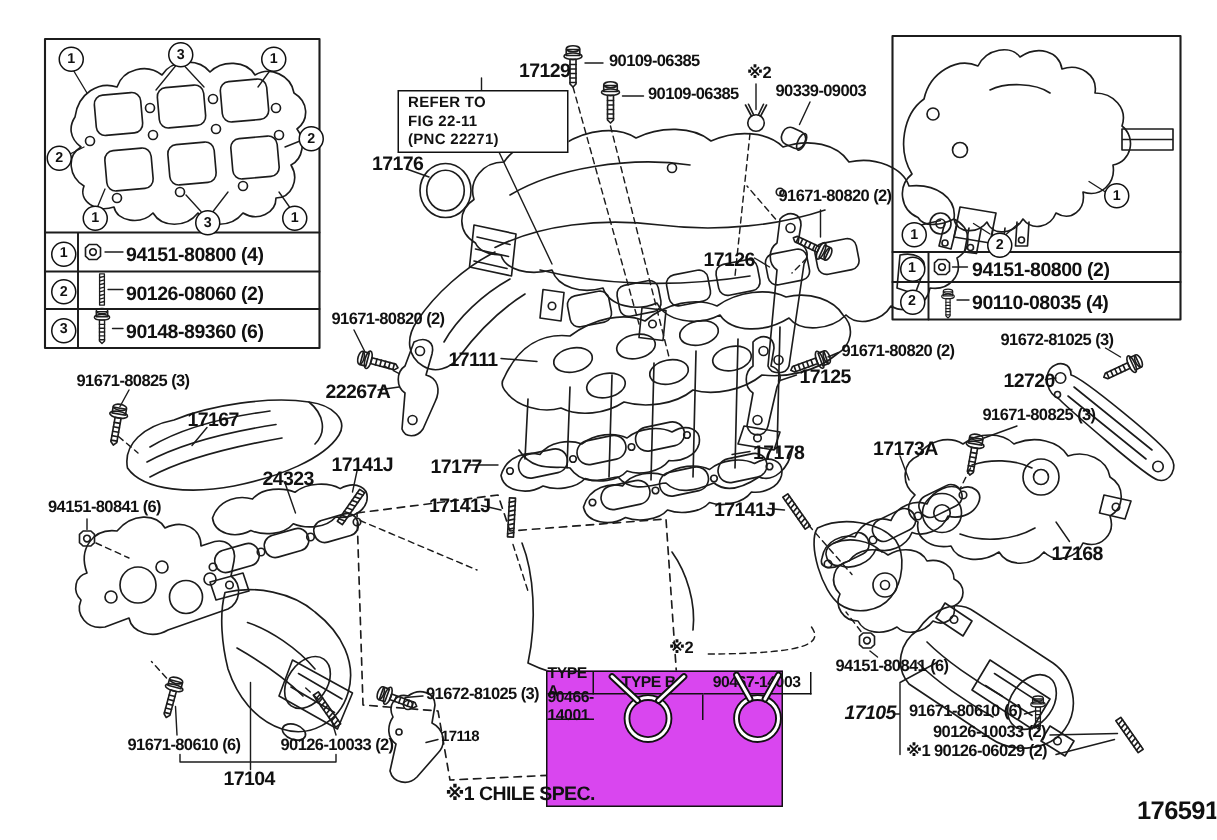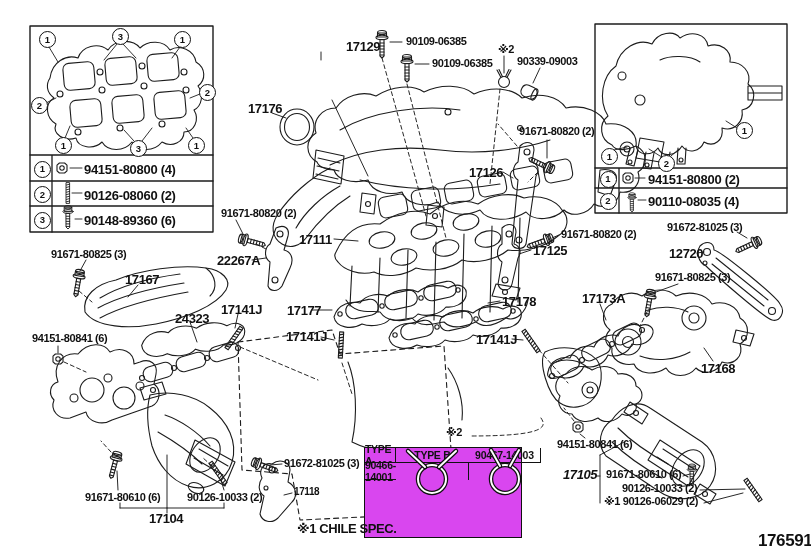--- a/index.html
+++ b/index.html
@@ -326,20 +326,25 @@
       <path d="M574,421 L564,408" stroke-dasharray="4 3"></path>
       <path d="M600,455 L600,503 M596,476 L600,476 M600,455 L624,442 M683,476 L690,474 M700,490 L745,489 M704,503 L743,493"></path>
       <path d="M111,452 L101,441 M212,466 L202,457" stroke-dasharray="4 3"></path>
       <path d="M118,490 L117,471 M224,490 L221,480 M120,503 L120,508 M224,503 L224,508 M120,508 L224,508 M167,508 L167,513 M167,455 L167,508"></path>
       <path d="M270,465 L282,464 M292,493 L284,495"></path>
       <path d="M541,418 C548,428 542,436 470,436" stroke-dasharray="4 3"></path>
     </g>
   </g>
 </svg>
 
+<div class="refer-box">
+  <div>REFER TO</div>
+  <div>FIG 22-11</div>
+  <div>(PNC 22271)</div>
+</div>
 
 <div class="callout" style="left:34px;top:160.5px;">1</div>
 <div class="leg-text" style="left:84px;top:163px;">94151-80800 (4)</div>
 <div class="callout" style="left:34px;top:186px;">2</div>
 <div class="leg-text" style="left:84px;top:188.5px;">90126-08060 (2)</div>
 <div class="callout" style="left:34px;top:211.5px;">3</div>
 <div class="leg-text" style="left:84px;top:214px;">90148-89360 (6)</div>
 
 <div class="callout" style="left:599.5px;top:170.5px;">1</div>
 <div class="leg-text" style="left:648px;top:173px;">94151-80800 (2)</div>

